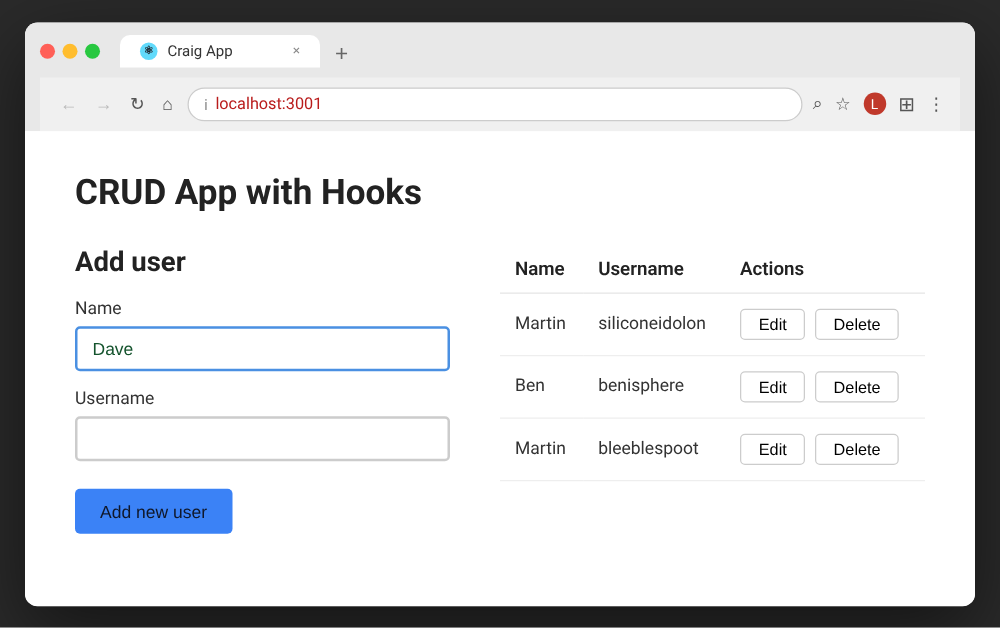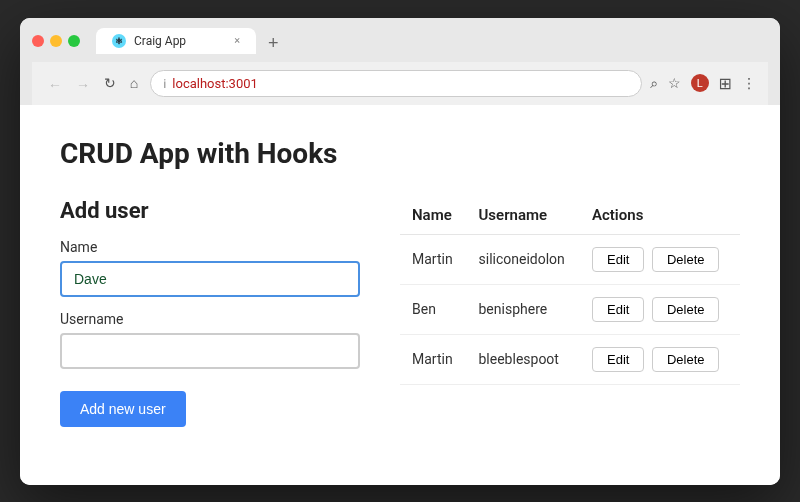--- a/index.html
+++ b/index.html
@@ -227,21 +227,21 @@
       color: #14532d;
       outline: none;
     }
 
     .form-input.empty {
       border-color: #ccc;
     }
 
     .btn-add {
       background: #3b82f6;
-      color: #ffffff;
+      color: #0f172a;
       border: none;
       padding: 10px 20px;
       border-radius: 4px;
       font-size: 14px;
       cursor: pointer;
       margin-top: 8px;
     }
 
     
     .users-table {

